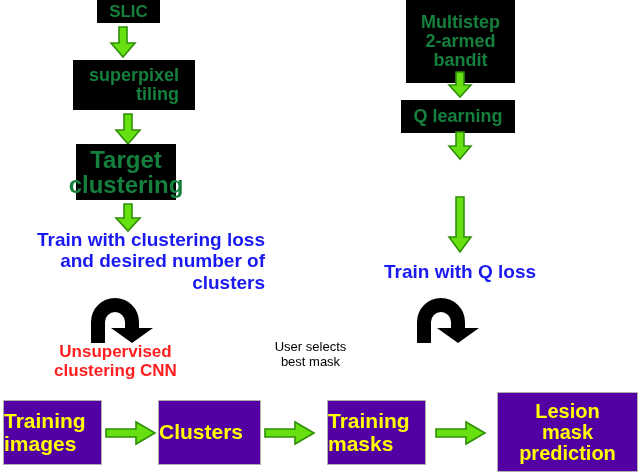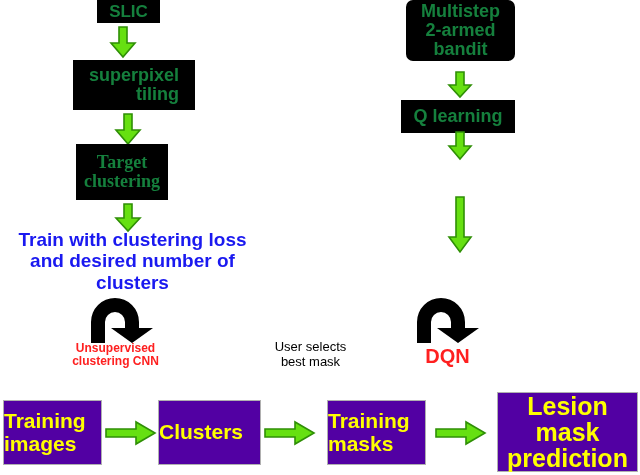--- a/index.html
+++ b/index.html
@@ -73,45 +73,45 @@
     <span style="white-space:pre-line;">superpixel
 tiling</span>
   </div>
 
   <div class="arrow-wrap" style="left:113px; top:113px; width:30px; height:33px;">
     <svg width="30" height="33" viewBox="0 0 30 33">
       <polygon points="11,1 19,1 19,17 27,17 15,31 3,17 11,17" fill="#66e011" stroke="#2f8f06" stroke-width="1.6"></polygon>
     </svg>
   </div>
 
-  <div class="node black-box" style="left:76px; top:144px; width:92px; height:56px; font-size:18px;font-family:Liberation Serif, serif;">
+  <div class="node black-box" style="left:76px; top:144px; width:100px; height:56px; font-size:24px;">
     <span style="white-space:pre-line;">Target
 clustering</span>
   </div>
 
   <div class="arrow-wrap" style="left:113px; top:203px; width:30px; height:30px;">
     <svg width="30" height="30" viewBox="0 0 30 30">
       <polygon points="11,1 19,1 19,15 27,15 15,28 3,15 11,15" fill="#66e011" stroke="#2f8f06" stroke-width="1.6"></polygon>
     </svg>
   </div>
 
-  <div class="free-text blue-text" style="left:0px; top:229px; width:265px; font-size:19px;">Train with clustering loss
+  <div class="free-text blue-text" style="left:0px; top:229px; width:265px; font-size:19px;text-align:right;">Train with clustering loss
 and desired number of
 clusters</div>
 
   <div class="arrow-wrap" style="left:85px; top:298px; width:72px; height:46px;">
     <svg width="72" height="46" viewBox="0 0 72 46">
       <path d="M6,45 L6,24 A24,24 0 0 1 54,24 L54,30 L68,30 L47,45 L26,30 L40,30 L40,24 A10,10 0 0 0 20,24 L20,45 Z" fill="#000000"></path>
     </svg>
   </div>
 
-  <div class="free-text red-text" style="left:8px; top:342px; width:215px; font-size:12px;">Unsupervised
+  <div class="free-text red-text" style="left:8px; top:342px; width:215px; font-size:17px;">Unsupervised
 clustering CNN</div>
 
-  <div class="node black-box" style="left:406px; top:0px; width:109px; height:61px; font-size:18px;border-radius:7px;">
+  <div class="node black-box" style="left:406px; top:0px; width:109px; height:83px; font-size:18px;">
     <span style="white-space:pre-line;">Multistep
 2-armed
 bandit</span>
   </div>
 
   <div class="arrow-wrap" style="left:446px; top:71px; width:28px; height:28px;">
     <svg width="28" height="28" viewBox="0 0 28 28">
       <polygon points="10,1 18,1 18,14 25,14 14,26 3,14 10,14" fill="#66e011" stroke="#2f8f06" stroke-width="1.6"></polygon>
     </svg>
   </div>
@@ -126,28 +126,28 @@
     </svg>
   </div>
 
 
   <div class="arrow-wrap" style="left:446px; top:196px; width:28px; height:58px;">
     <svg width="28" height="58" viewBox="0 0 28 58">
       <polygon points="10,1 18,1 18,41 25,41 14,56 3,41 10,41" fill="#66e011" stroke="#2f8f06" stroke-width="1.6"></polygon>
     </svg>
   </div>
 
+  <div class="free-text blue-text" style="left:355px; top:261px; width:210px; font-size:19px;">Train with Q loss</div>
 
   <div class="arrow-wrap" style="left:411px; top:298px; width:72px; height:46px;">
     <svg width="72" height="46" viewBox="0 0 72 46">
       <path d="M6,45 L6,24 A24,24 0 0 1 54,24 L54,30 L68,30 L47,45 L26,30 L40,30 L40,24 A10,10 0 0 0 20,24 L20,45 Z" fill="#000000"></path>
     </svg>
   </div>
 
-  <div class="free-text red-text" style="left:395px; top:345px; width:105px; font-size:20px;">DQN</div>
 
   <div class="free-text black-text" style="left:228px; top:340px; width:165px; font-size:13px;">User selects
 best mask</div>
 
   <div class="node purple-box left-align" style="left:3px; top:400px; width:99px; height:65px; font-size:21px;">
     <span style="white-space:pre-line; margin:auto 0;">Training
 images</span>
   </div>
 
   <div class="arrow-wrap" style="left:105px; top:420px; width:52px; height:26px;">
@@ -170,19 +170,19 @@
     <span style="white-space:pre-line; margin:auto 0;">Training
 masks</span>
   </div>
 
   <div class="arrow-wrap" style="left:435px; top:420px; width:52px; height:26px;">
     <svg width="52" height="26" viewBox="0 0 52 26">
       <polygon points="1,9 31,9 31,2 50,13 31,24 31,17 1,17" fill="#66e011" stroke="#2f8f06" stroke-width="1.6"></polygon>
     </svg>
   </div>
 
-  <div class="node purple-box" style="left:497px; top:392px; width:141px; height:80px; font-size:25px;">
+  <div class="node purple-box" style="left:497px; top:392px; width:141px; height:80px; font-size:20px;">
     <span style="white-space:pre-line;">Lesion
 mask
 prediction</span>
   </div>
 
 </div>
 
 </body></html>

